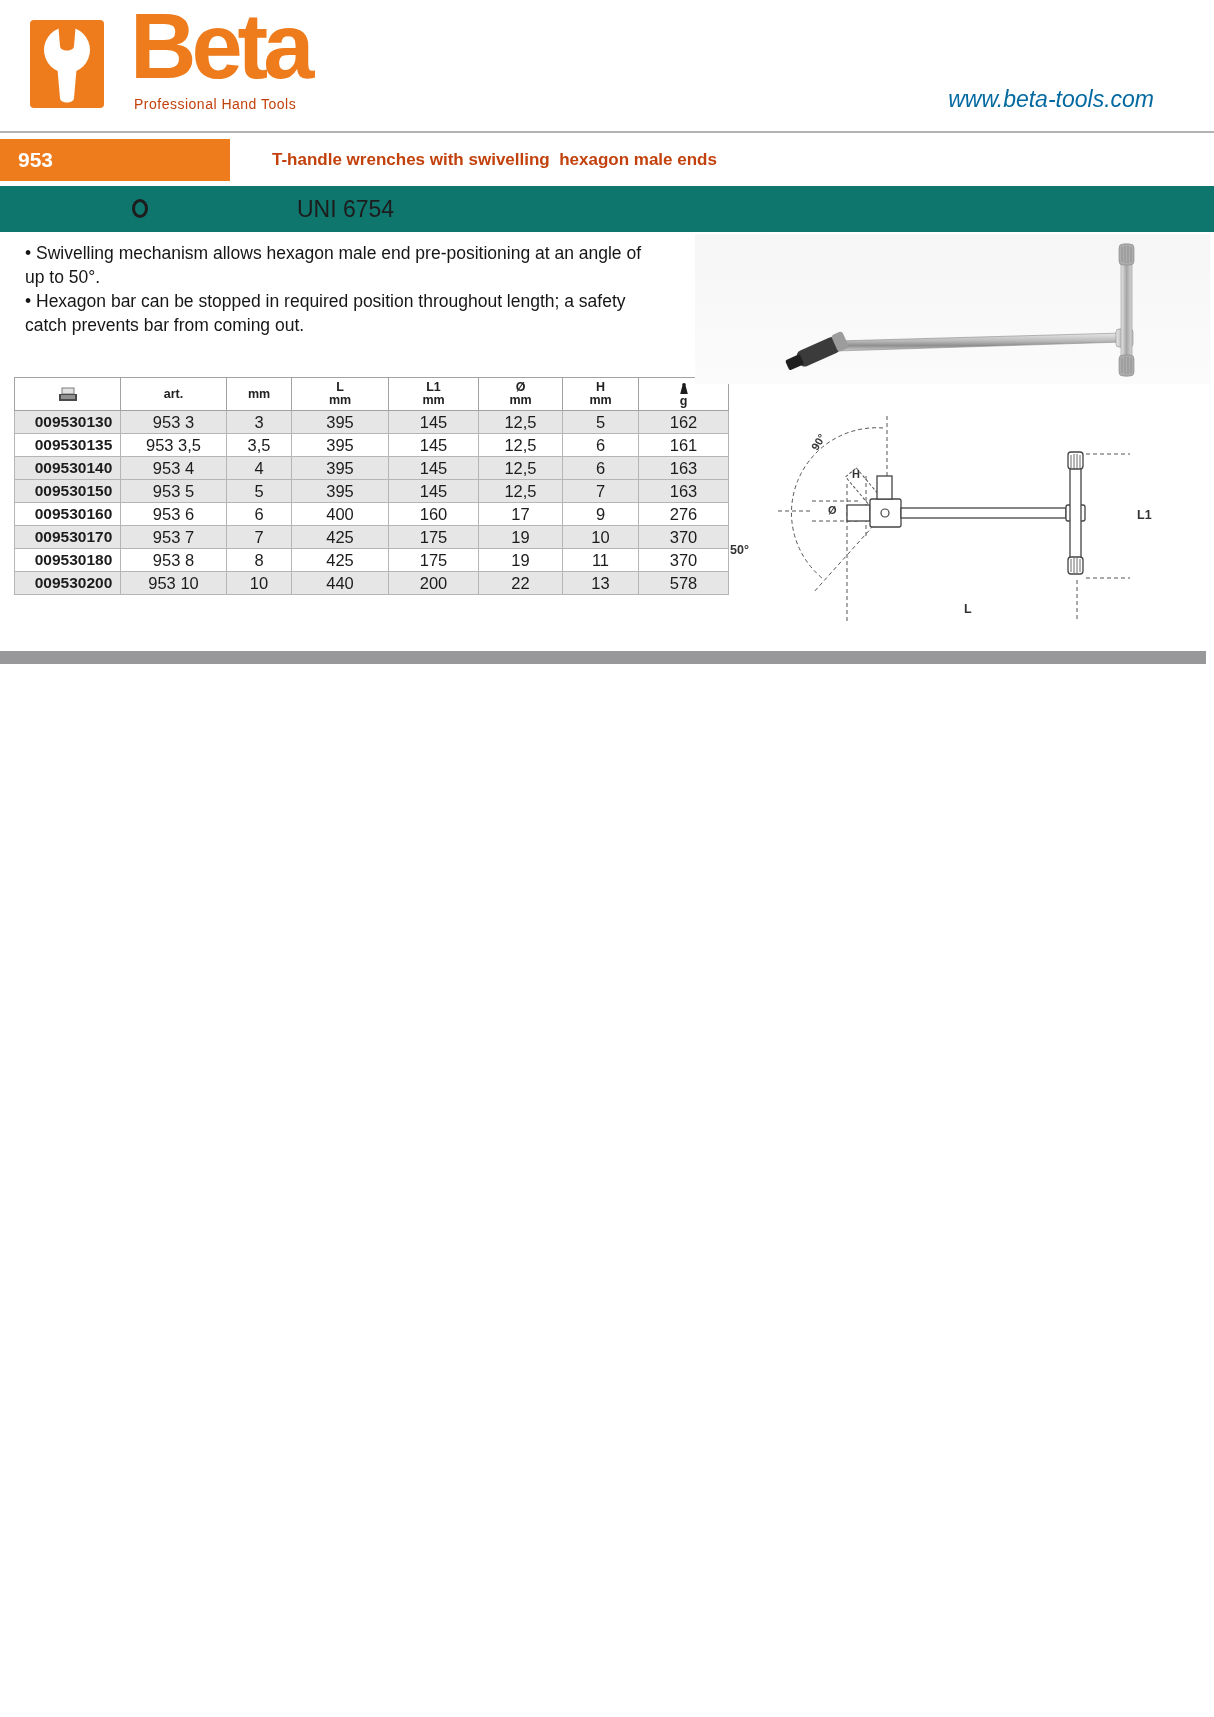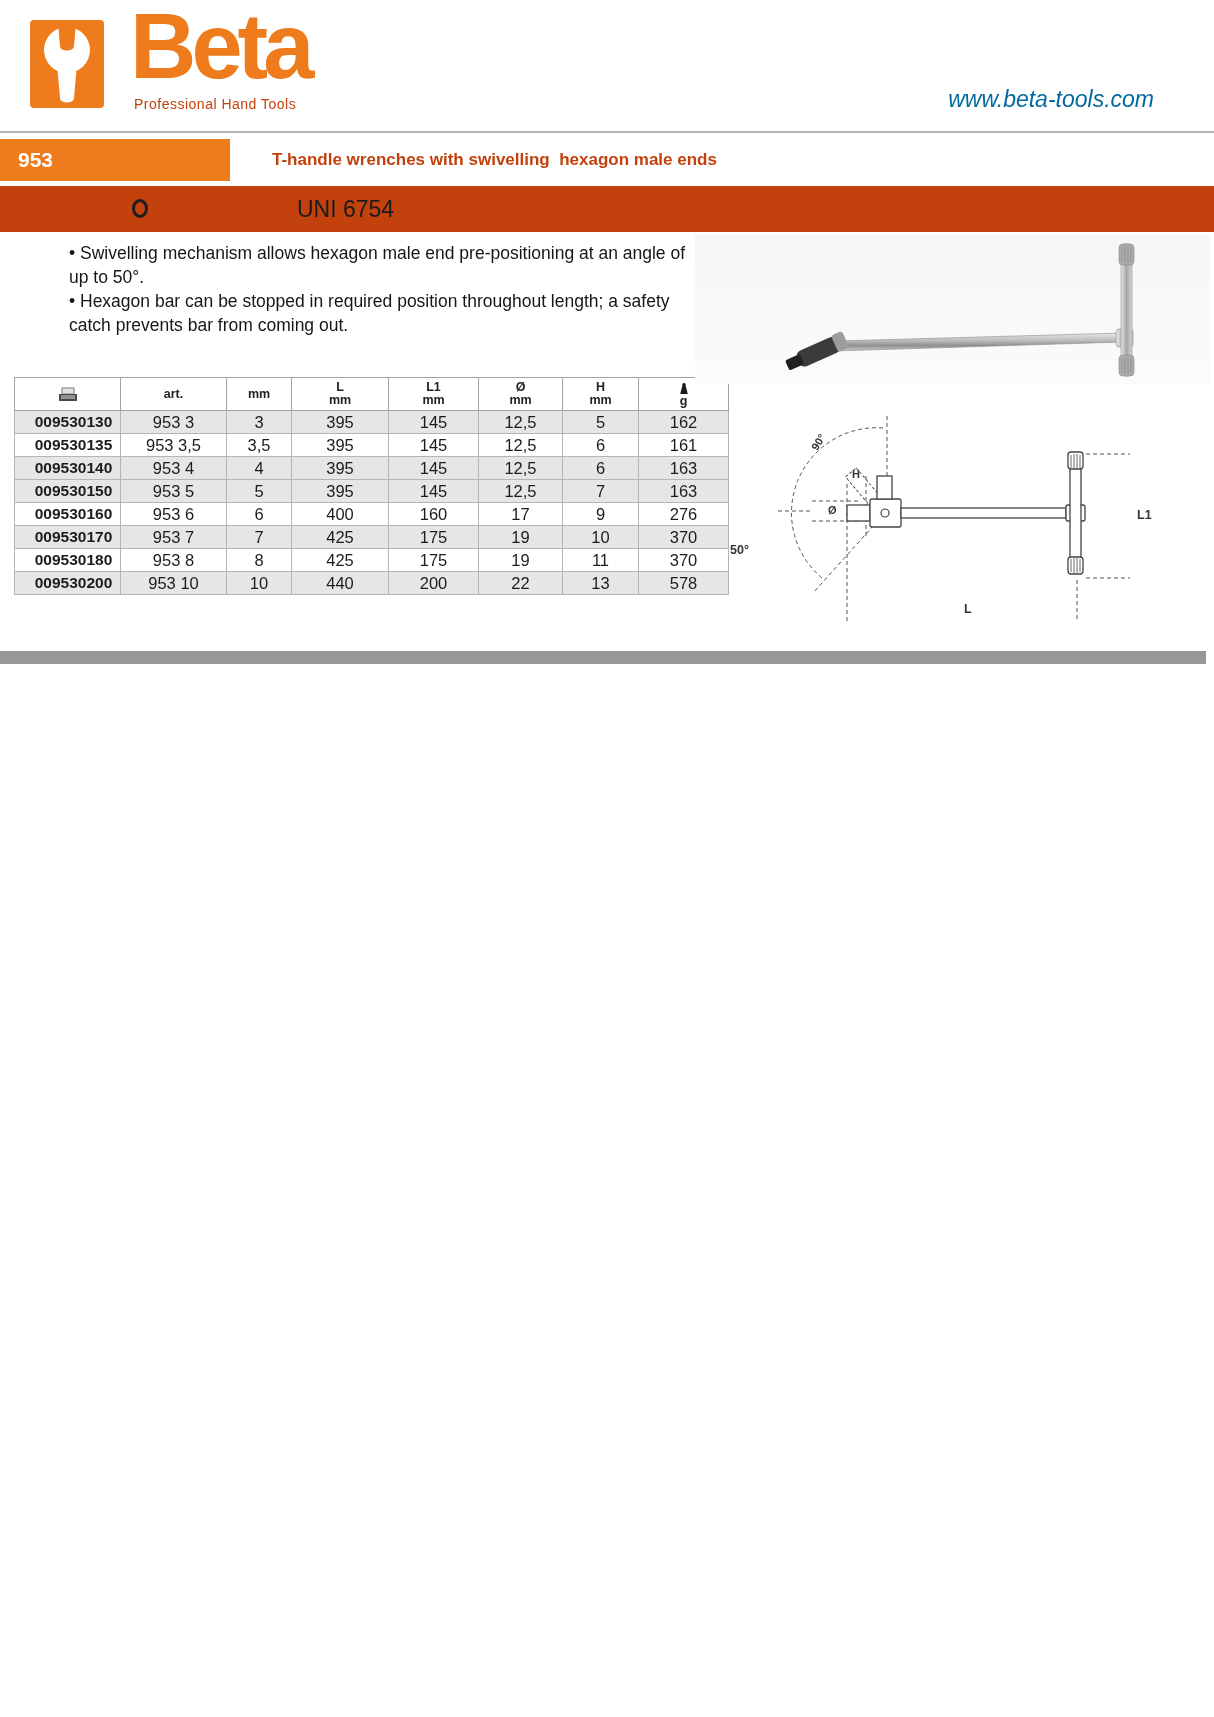--- a/index.html
+++ b/index.html
@@ -32,32 +32,32 @@
   .code-box {
     position:absolute; left:0; top:0; width:230px; height:42px; background:#ee7b1c;
     color:#fff; font-size:21px; font-weight:bold; line-height:42px; padding-left:18px;
   }
   .product-title {
     position:absolute; left:272px; top:0; height:42px; line-height:42px;
     font-size:17px; font-weight:bold; color:#c2410c; white-space:pre;
   }
 
   
-  .standard-bar { position:absolute; left:0; top:186px; width:1214px; height:46px; background:#c2410c; }
+  .standard-bar { position:absolute; left:0; top:186px; width:1214px; height:46px; background:#0f766e; }
   .ring-icon {
     position:absolute; left:132px; top:13px; width:16px; height:19px;
     border:3px solid #1d1d1d; border-radius:50%;
   }
   .standard-label {
     position:absolute; left:297px; top:0; height:46px; line-height:46px;
     font-size:23px; color:#1c1c1c; white-space:pre;
   }
 
   
-  .features { position:absolute; left:25px; top:242px; width:632px; font-size:17.5px; line-height:1.37; color:#161616;margin-left:44px; }
+  .features { position:absolute; left:25px; top:242px; width:632px; font-size:17.5px; line-height:1.37; color:#161616; }
 
   
   .spec-table-wrap { position:absolute; left:14px; top:377px; width:714px; }
   table.spec { border-collapse:collapse; width:714px; table-layout:fixed; border:1.5px solid #979797; }
   table.spec th {
     border:1px solid #a2a2a2; background:#fff; height:33px;
     font-size:12.5px; font-weight:bold; color:#222; text-align:center; vertical-align:middle; padding:1px 0;
   }
   table.spec td {
     border:1px solid #b5b5b5; height:23px; text-align:center; vertical-align:middle;

